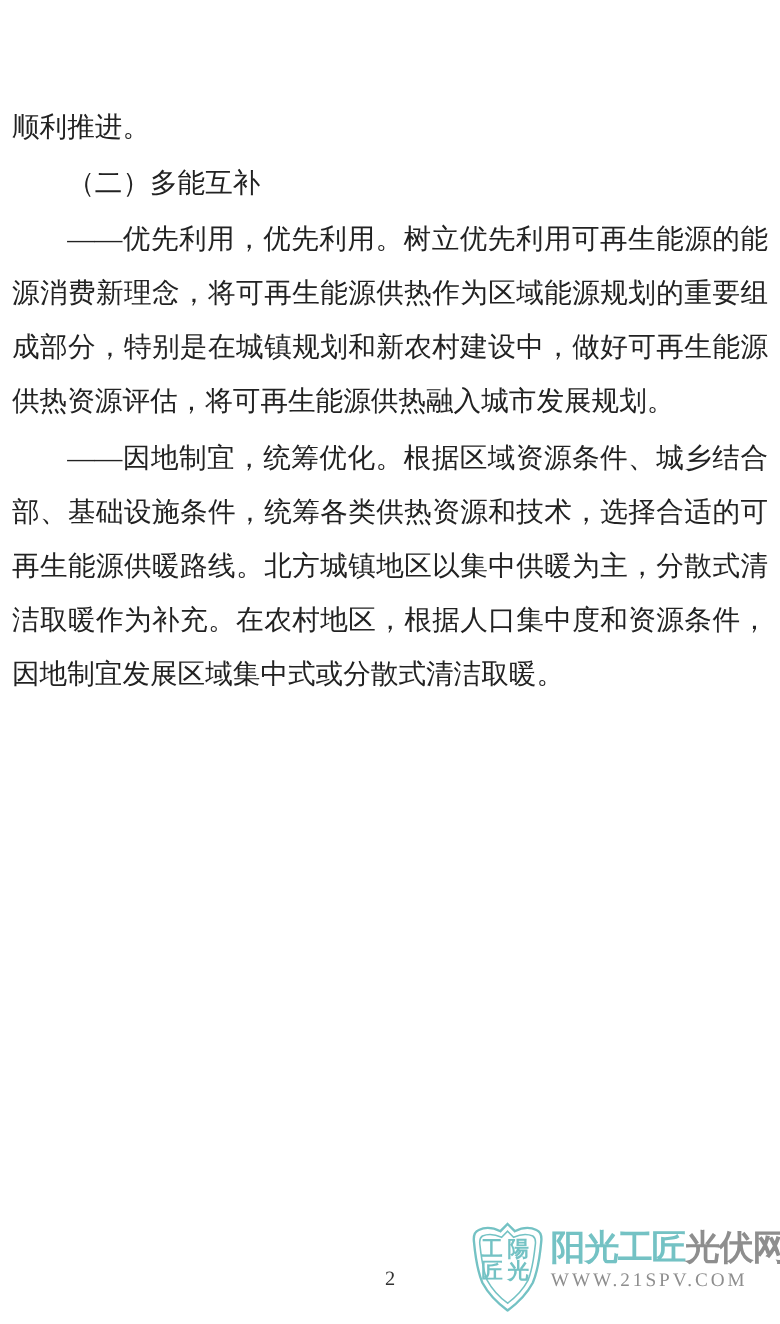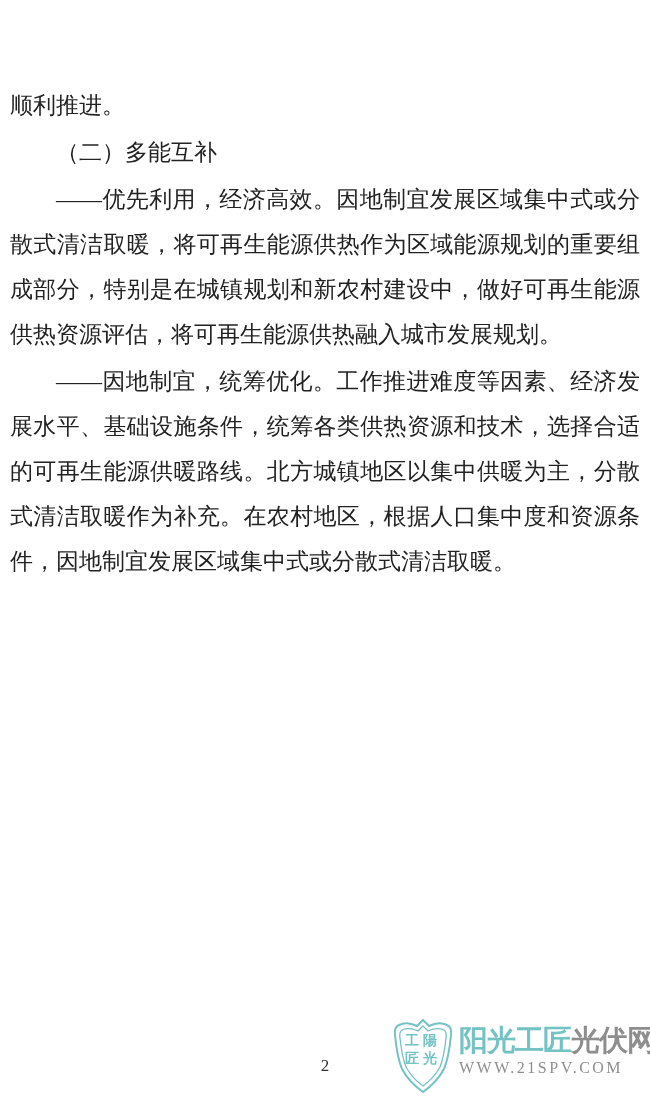--- a/index.html
+++ b/index.html
@@ -49,21 +49,21 @@
   }
   .shield svg { position: absolute; left: 0; top: 0; }
   .shield-chars {
     position: absolute;
     left: 0;
     top: 14px;
     width: 64px;
     text-align: center;
     font-family: "Liberation Serif", "DejaVu Serif", serif;
     font-weight: bold;
-    font-size: 14px;
+    font-size: 18px;
     line-height: 18px;
     letter-spacing: 4px;
     color: var(--teal, #74c2c4);
   }
   .wm-text { margin-left: 4px; padding-top: 6px; }
   .wm-title {
     font-family: "Liberation Sans", "DejaVu Sans", sans-serif;
     font-weight: bold;
     font-size: 29px;
     line-height: 33px;
@@ -82,22 +82,22 @@
   }
 </style>
 </head>
 <body>
 
 <div class="page">
 
   <div class="body-text">
     <p>顺利推进。</p>
     <p class="indent">（二）多能互补</p>
-    <p class="indent">——优先利用，经济高效。因地制宜发展区域集中式或分散式清洁取暖，将可再生能源供热作为区域能源规划的重要组成部分，特别是在城镇规划和新农村建设中，做好可再生能源供热资源评估，将可再生能源供热融入城市发展规划。</p>
-    <p class="indent">——因地制宜，统筹优化。工作推进难度等因素、经济发展水平、基础设施条件，统筹各类供热资源和技术，选择合适的可再生能源供暖路线。北方城镇地区以集中供暖为主，分散式清洁取暖作为补充。在农村地区，根据人口集中度和资源条件，因地制宜发展区域集中式或分散式清洁取暖。</p>
+    <p class="indent">——优先利用，优先利用。树立优先利用可再生能源的能源消费新理念，将可再生能源供热作为区域能源规划的重要组成部分，特别是在城镇规划和新农村建设中，做好可再生能源供热资源评估，将可再生能源供热融入城市发展规划。</p>
+    <p class="indent">——因地制宜，统筹优化。根据区域资源条件、城乡结合部、基础设施条件，统筹各类供热资源和技术，选择合适的可再生能源供暖路线。北方城镇地区以集中供暖为主，分散式清洁取暖作为补充。在农村地区，根据人口集中度和资源条件，因地制宜发展区域集中式或分散式清洁取暖。</p>
   </div>
 
   <div class="page-number">2</div>
 
   <div class="watermark">
     <div class="shield">
       <svg width="64" height="76" viewBox="0 0 64 76">
         <path d="M32 2 L38 8 Q48 3 56 7 Q61 9 60 17 Q58 39 53 51 Q46 64 32 74 Q18 64 11 51 Q6 39 4 17 Q3 9 8 7 Q16 3 26 8 Z" fill="none" stroke="#74c2c4" stroke-width="2"></path>
         <path d="M32 8 L37 13 Q46 9 53 12 Q56 14 55 20 Q53 39 49 49 Q43 60 32 68 Q21 60 15 49 Q11 39 9 20 Q8 14 11 12 Q18 9 27 13 Z" fill="none" stroke="#74c2c4" stroke-width="1.3"></path>
       </svg>

